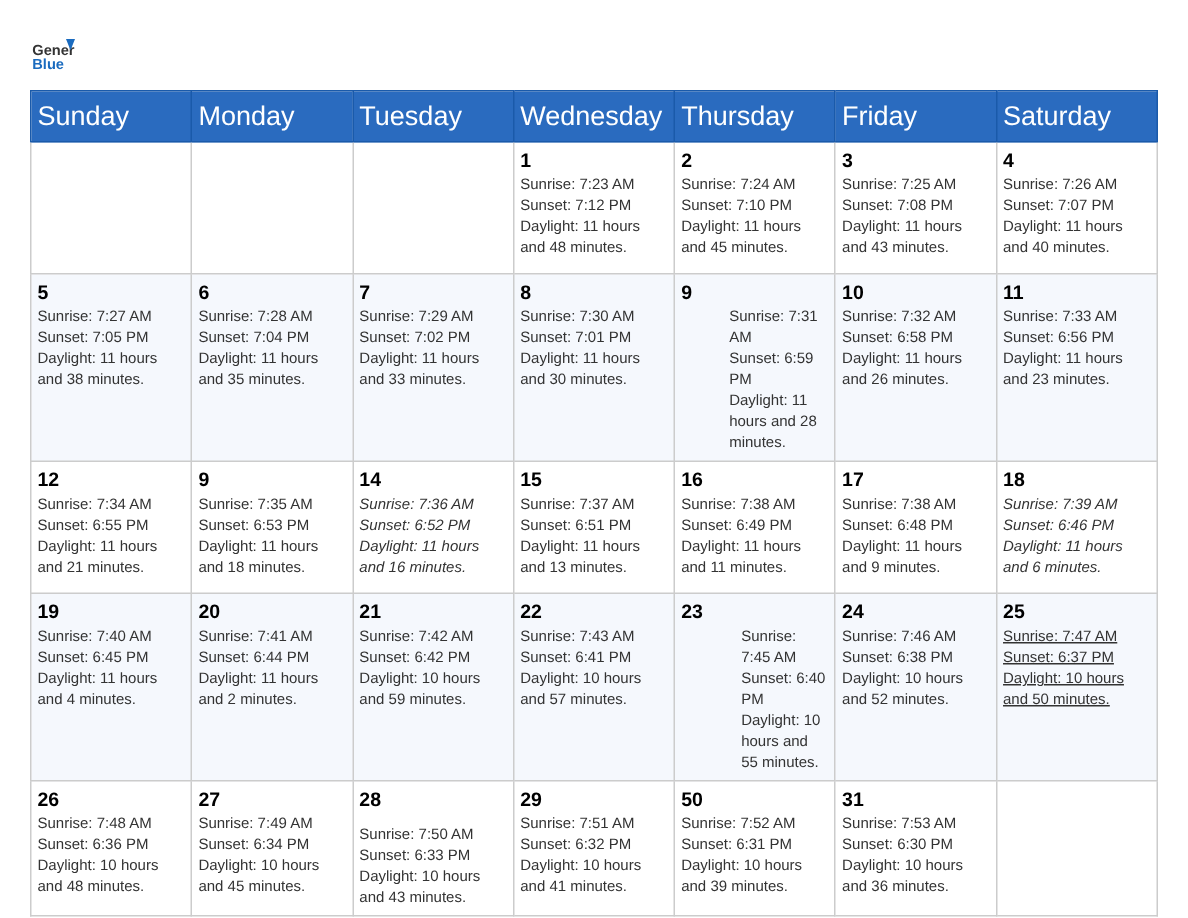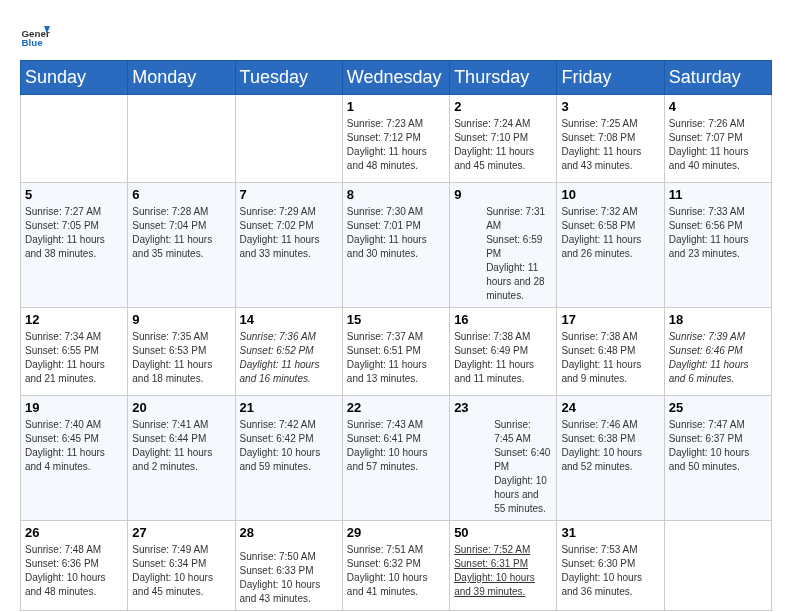--- a/index.html
+++ b/index.html
@@ -270,21 +270,21 @@
 Daylight: 10 hours and 55 minutes.</div>
         </td>
         <td>
           <div class="day-num">24</div>
           <div class="day-info" style="white-space: pre-line;">Sunrise: 7:46 AM
 Sunset: 6:38 PM
 Daylight: 10 hours and 52 minutes.</div>
         </td>
         <td>
           <div class="day-num">25</div>
-          <div class="day-info" style="white-space: pre-line;">Sunrise: 7:47 AM
+          <div class="day-info" style="white-space: pre-line; text-decoration: underline;">Sunrise: 7:47 AM
 Sunset: 6:37 PM
 Daylight: 10 hours and 50 minutes.</div>
         </td>
       </tr>
       <tr>
         <td>
           <div class="day-num">26</div>
           <div class="day-info" style="white-space: pre-line;">Sunrise: 7:48 AM
 Sunset: 6:36 PM
 Daylight: 10 hours and 48 minutes.</div>
@@ -302,21 +302,21 @@
 Daylight: 10 hours and 43 minutes.</div>
         </td>
         <td>
           <div class="day-num">29</div>
           <div class="day-info" style="white-space: pre-line;">Sunrise: 7:51 AM
 Sunset: 6:32 PM
 Daylight: 10 hours and 41 minutes.</div>
         </td>
         <td>
           <div class="day-num">50</div>
-          <div class="day-info" style="white-space: pre-line; text-decoration: underline;">Sunrise: 7:52 AM
+          <div class="day-info" style="white-space: pre-line;">Sunrise: 7:52 AM
 Sunset: 6:31 PM
 Daylight: 10 hours and 39 minutes.</div>
         </td>
         <td>
           <div class="day-num">31</div>
           <div class="day-info" style="white-space: pre-line;">Sunrise: 7:53 AM
 Sunset: 6:30 PM
 Daylight: 10 hours and 36 minutes.</div>
         </td>
         <td class="empty"></td>

